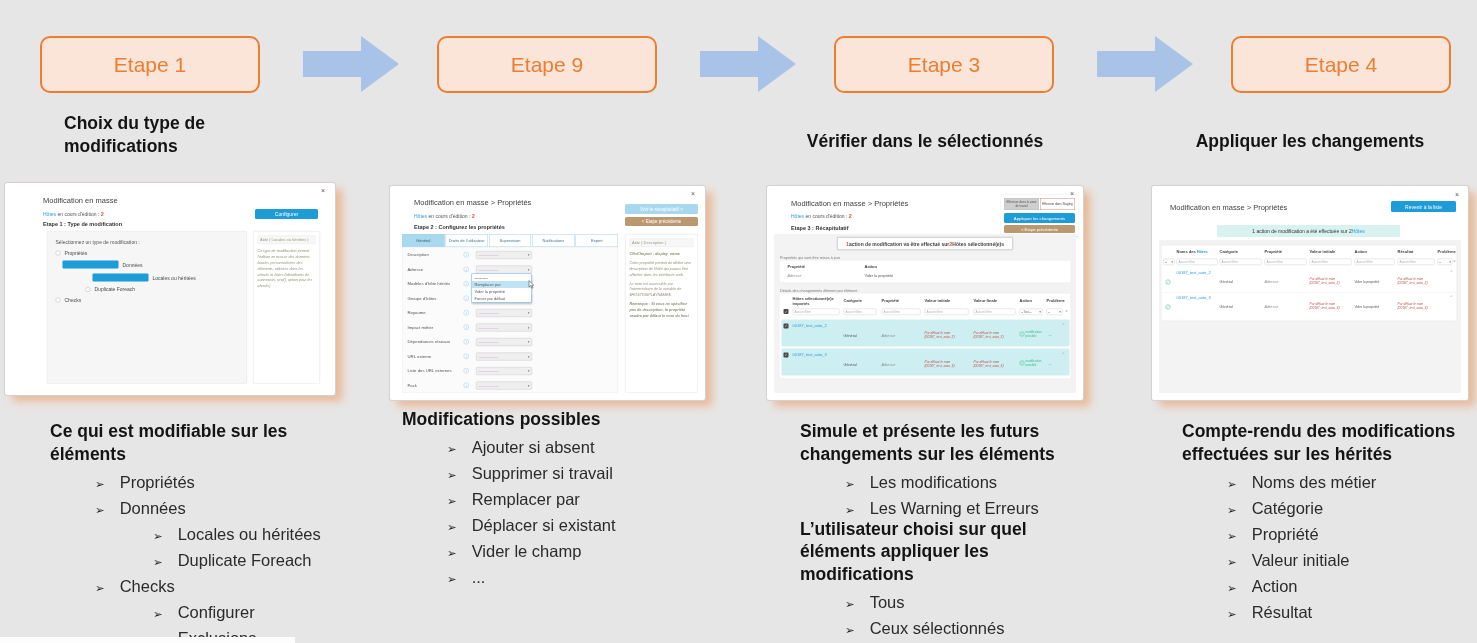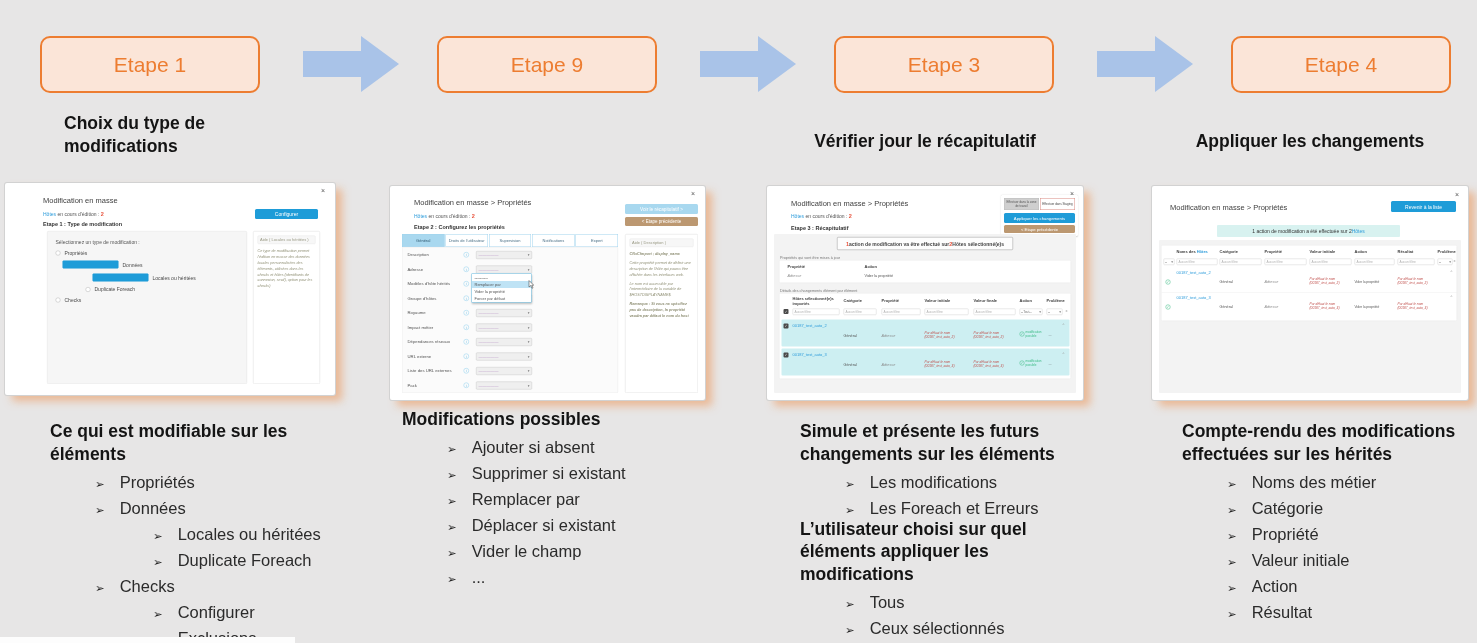--- a/index.html
+++ b/index.html
@@ -101,21 +101,21 @@
     </div>
   <div class="arrow" style="left:1097px">
       <div class="stem"></div>
       <div class="head"></div>
     </div>
   <div class="step-btn" style="left:1231px">
       <span>Etape 4</span>
     </div>
 
   <div class="step-title" style="left:64px;top:112px;width:185px">Choix du type de modifications</div>
-  <div class="step-title tc" style="left:767px;top:130px;width:316px">Vérifier jour le récapitulatif</div>
+  <div class="step-title tc" style="left:767px;top:130px;width:316px">Vérifier dans le sélectionnés</div>
   <div class="step-title tc" style="left:1152px;top:130px;width:316px">Appliquer les changements</div>
 
   <div class="thumb" style="left:5px;top:183px;width:330px;height:212px">
     <div class="tin" style="width:660px;height:424px">
       <div class="abs close" style="left:632px;top:8px">×</div>
       <div class="abs dlg-title" style="left:76px;top:26px">Modification en masse</div>
       <div class="abs sub" style="left:76px;top:56px"><span class="lnk">Hôtes</span><span> en cours d'édition : </span><span class="num">2</span></div>
       <div class="abs bbtn" style="left:500px;top:52px;width:126px;height:20px">Configurer</div>
       <div class="abs steplab" style="left:76px;top:76px">Etape 1 : Type de modification</div>
       <div class="abs lpanel" style="left:84px;top:96px;width:400px;height:306px">
@@ -436,21 +436,21 @@
   </div>
 
   <div class="blist" style="left:402px;top:408px;width:300px">
     <div class="bhead">Modifications possibles</div>
     <div class="bitem l1">
         <span class="bu">➢</span>
         <span>Ajouter si absent</span>
       </div>
     <div class="bitem l1">
         <span class="bu">➢</span>
-        <span>Supprimer si existant</span>
+        <span>Supprimer si travail</span>
       </div>
     <div class="bitem l1">
         <span class="bu">➢</span>
         <span>Remplacer par</span>
       </div>
     <div class="bitem l1">
         <span class="bu">➢</span>
         <span>Déplacer si existant</span>
       </div>
     <div class="bitem l1">
@@ -464,21 +464,21 @@
   </div>
 
   <div class="blist" style="left:800px;top:420px;width:295px">
     <div class="bhead" style="width:280px">Simule et présente les futurs changements sur les éléments</div>
     <div class="bitem l1">
         <span class="bu">➢</span>
         <span>Les modifications</span>
       </div>
     <div class="bitem l1">
         <span class="bu">➢</span>
-        <span>Les Foreach et Erreurs</span>
+        <span>Les Warning et Erreurs</span>
       </div>
     <div class="bhead" style="width:245px;">L’utilisateur choisi sur quel éléments appliquer les modifications</div>
     <div class="bitem l1">
         <span class="bu">➢</span>
         <span>Tous</span>
       </div>
     <div class="bitem l1">
         <span class="bu">➢</span>
         <span>Ceux sélectionnés</span>
       </div>

